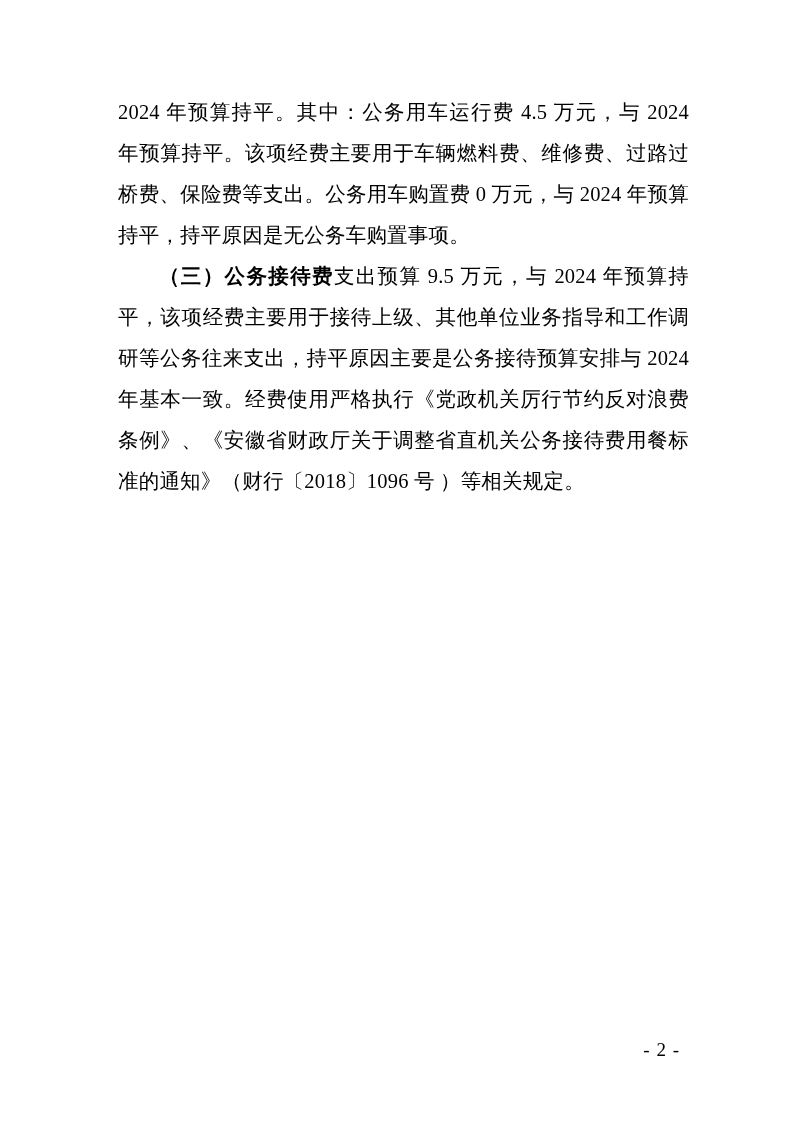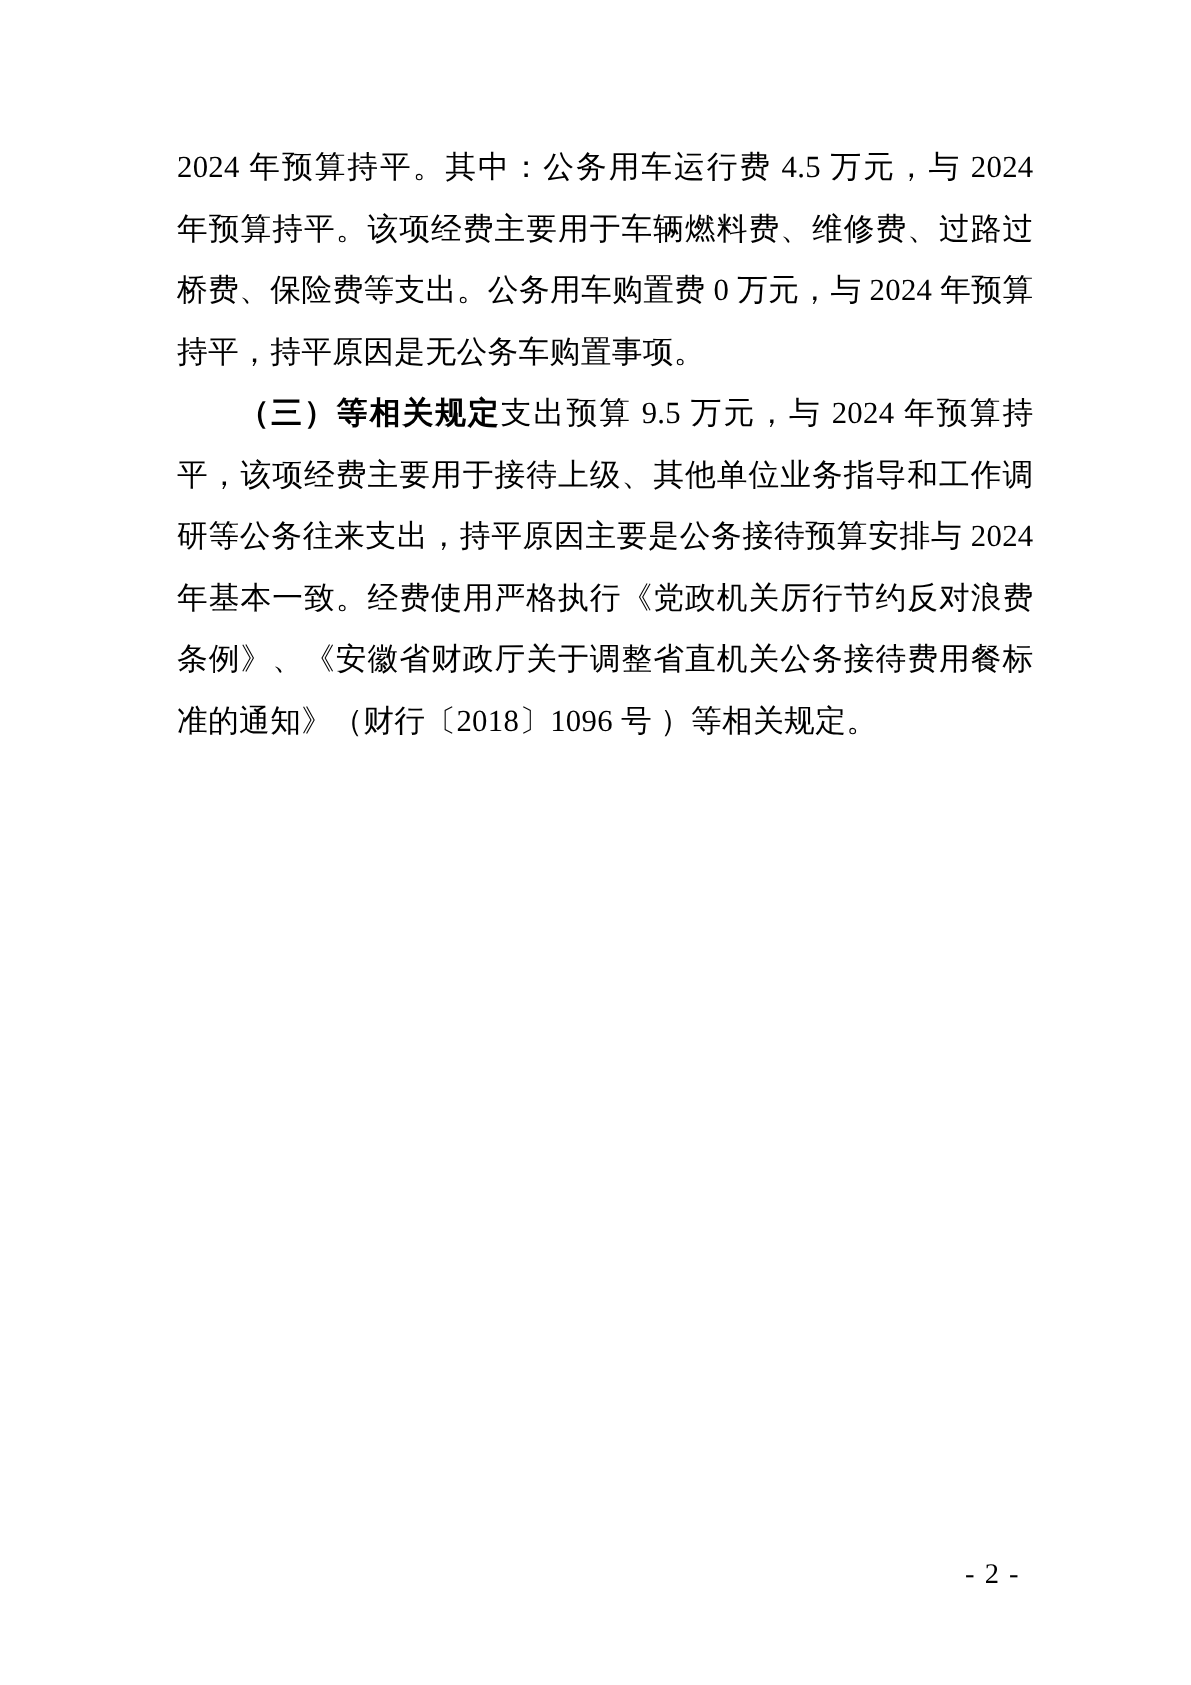--- a/index.html
+++ b/index.html
@@ -54,17 +54,17 @@
 </style>
 </head>
 <body>
 
 <div class="page">
   <div class="body-text">
     <p class="para">
       <span>2024 年预算持平。其中：公务用车运行费 4.5 万元，与 2024 年预算持平。该项经费主要用于车辆燃料费、维修费、过路过桥费、保险费等支出。公务用车购置费 0 万元，与 2024 年预算持平，持平原因是无公务车购置事项。</span>
     </p>
     <p class="para indent">
-      <span class="bold-run">（三）等相关规定</span><span>支出预算 9.5 万元，与 2024 年预算持平，该项经费主要用于接待上级、其他单位业务指导和工作调研等公务往来支出，持平原因主要是公务接待预算安排与 2024 年基本一致。经费使用严格执行《党政机关厉行节约反对浪费条例》、《安徽省财政厅关于调整省直机关公务接待费用餐标准的通知》（财行〔2018〕1096 号 ）等相关规定。</span>
+      <span class="bold-run">（三）公务接待费</span><span>支出预算 9.5 万元，与 2024 年预算持平，该项经费主要用于接待上级、其他单位业务指导和工作调研等公务往来支出，持平原因主要是公务接待预算安排与 2024 年基本一致。经费使用严格执行《党政机关厉行节约反对浪费条例》、《安徽省财政厅关于调整省直机关公务接待费用餐标准的通知》（财行〔2018〕1096 号 ）等相关规定。</span>
     </p>
   </div>
   <div class="pagenum">- 2 -</div>
 </div>
 
 </body></html>

